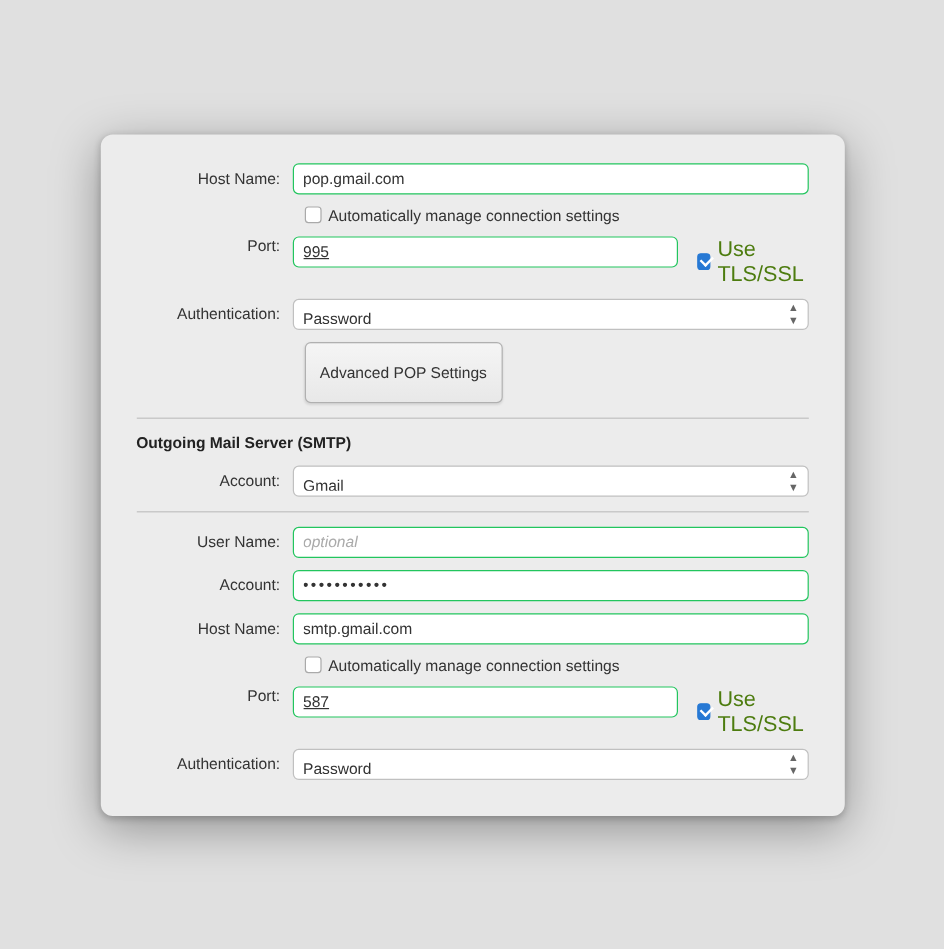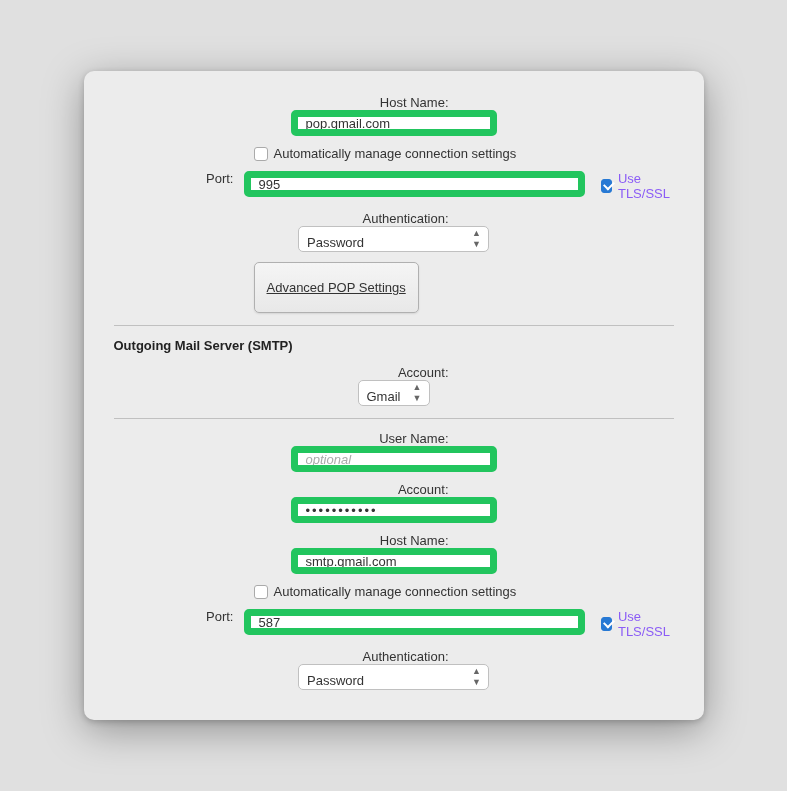--- a/index.html
+++ b/index.html
@@ -25,40 +25,39 @@
       width: 620px;
       padding: 24px 30px 20px 30px;
       position: relative;
       overflow: hidden;
     }
 
     .form-row {
       display: flex;
       align-items: center;
       margin-bottom: 10px;
-      flex-direction: column;
     }
 
     .form-label {
       text-align: right;
       min-width: 130px;
       padding-right: 10px;
       color: #333;
       font-size: 13px;
     }
 
     .form-control {
       flex: 1;
     }
 
     input[type="text"],
     input[type="password"] {
       width: 100%;
       padding: 4px 8px;
-      border: 7px solid #22c55e;
+      border: 1px solid #22c55e;
       border-radius: 5px;
       background: #fff;
       font-size: 13px;
       color: #333;
       outline: none;
       height: 26px;
     }
 
     .select-wrapper {
       position: relative;
@@ -155,20 +154,21 @@
     .port-input {
       width: 160px;
       padding: 4px 8px;
       border: 1px solid #c0c0c0;
       border-radius: 5px;
       background: #fff;
       font-size: 13px;
       color: #333;
       outline: none;
       height: 26px;
+      text-decoration: underline;
     }
 
     .tls-checkbox-group {
       display: flex;
       align-items: center;
       gap: 6px;
       margin-left: 16px;
     }
 
     .tls-checkbox-group input[type="checkbox"] {
@@ -194,43 +194,42 @@
       left: 2px;
       top: 1px;
       width: 8px;
       height: 5px;
       border-left: 2px solid #fff;
       border-bottom: 2px solid #fff;
       transform: rotate(-45deg);
     }
 
     .tls-checkbox-group label {
-      font-size: 13px;
-      color: #8b5cf6;
+      font-size: 18px;
+      color: #4d7c0f;
       cursor: pointer;
     }
 
     .advanced-button-row {
       display: flex;
       align-items: center;
       margin-left: 140px;
       margin-bottom: 10px;
     }
 
     .mac-button {
       background: linear-gradient(to bottom, #f5f5f5, #e8e8e8);
       border: 1px solid #b0b0b0;
       border-radius: 5px;
       padding: 17px 12px;
       font-size: 13px;
       color: #333;
       cursor: pointer;
       outline: none;
       box-shadow: 0 1px 2px rgba(0,0,0,0.1);
-      text-decoration: underline;
     }
 
     .section-header {
       font-size: 13px;
       font-weight: bold;
       color: #222;
       margin: 6px 0 12px 0;
     }
 
     .divider {

